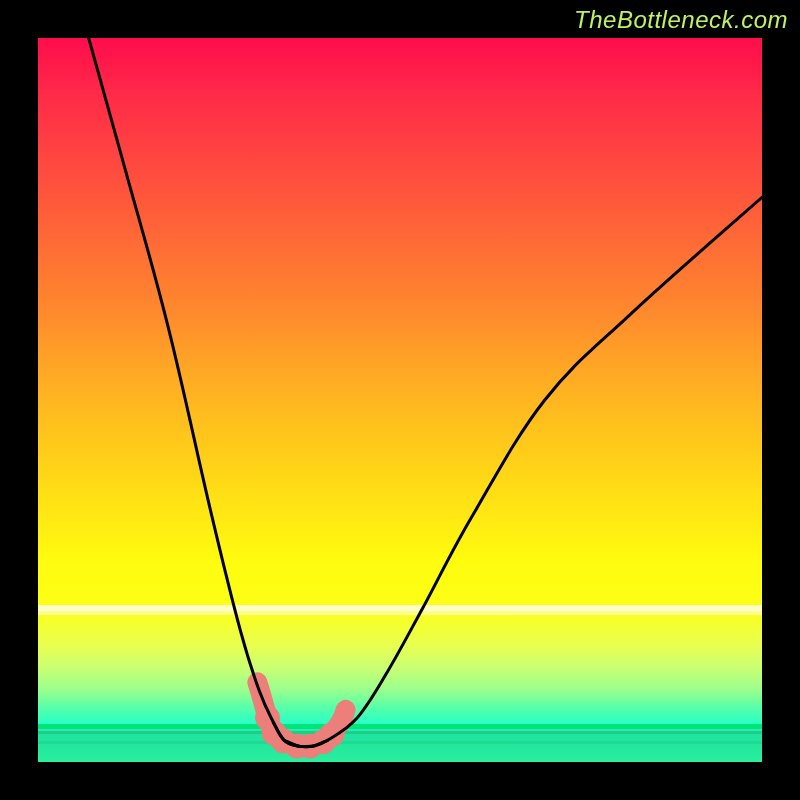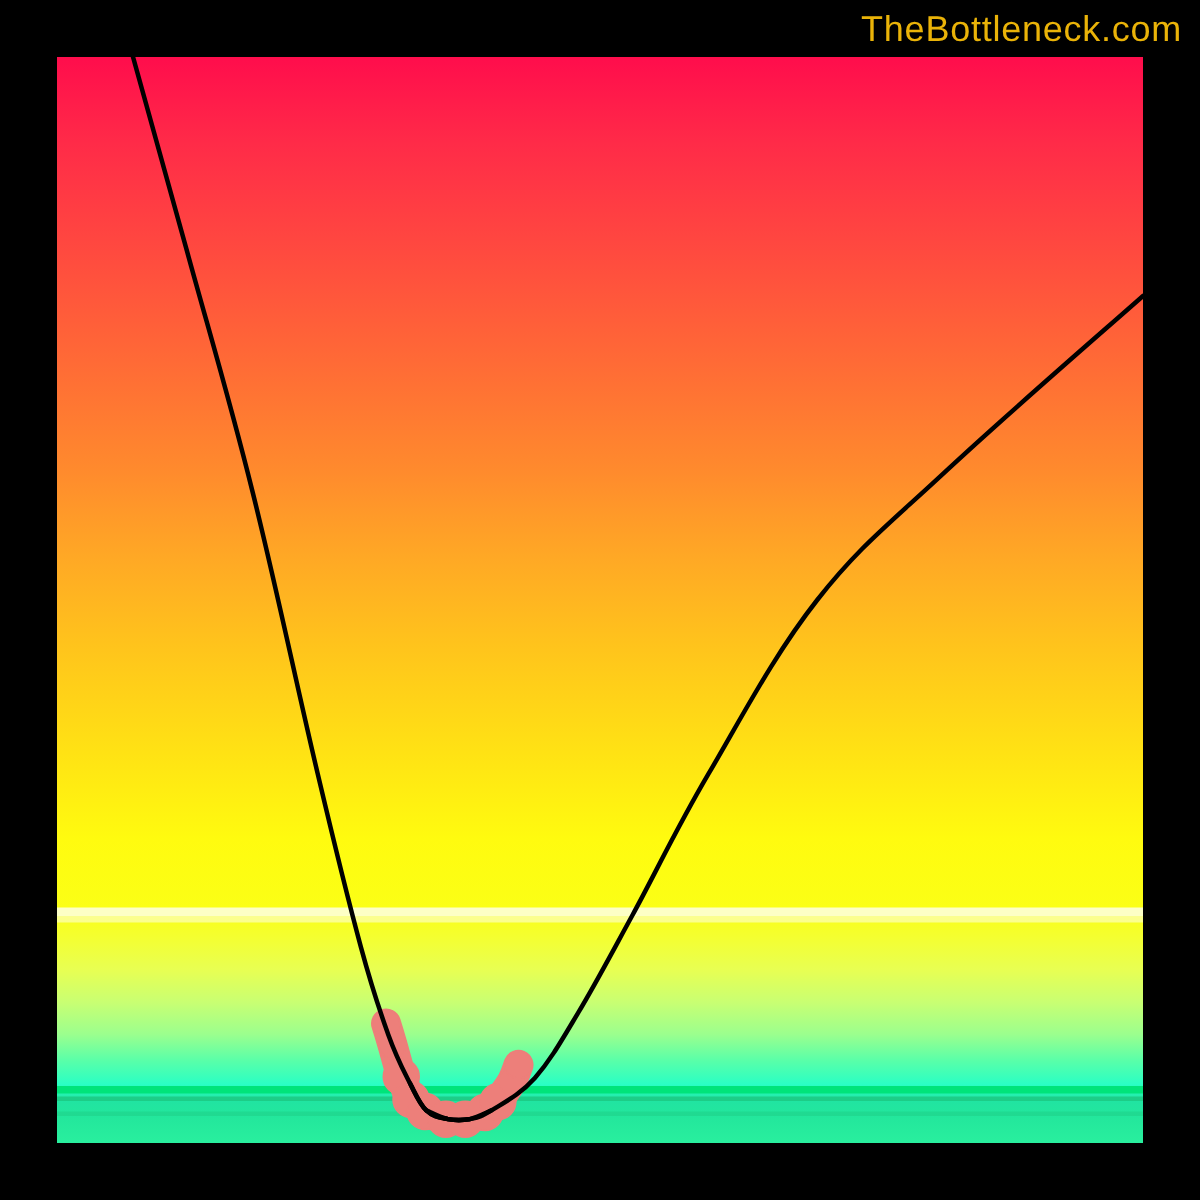--- a/index.html
+++ b/index.html
@@ -13,25 +13,26 @@
   .outer-frame {
     position: relative;
     width: 800px;
     height: 800px;
     background: #000000;
   }
   .attribution {
     position: absolute;
     top: 6px;
     right: 12px;
-    color: #eab308;
+    color: #bef264;
     font-family: Arial, Helvetica, sans-serif;
     font-size: 24px;
     letter-spacing: 0.5px;
     user-select: none;
+    font-style: italic;
   }
   .plot-area {
     position: absolute;
     left: 38px;
     top: 38px;
     width: 724px;
     height: 724px;
     overflow: hidden;
     
     background: linear-gradient(to bottom,

